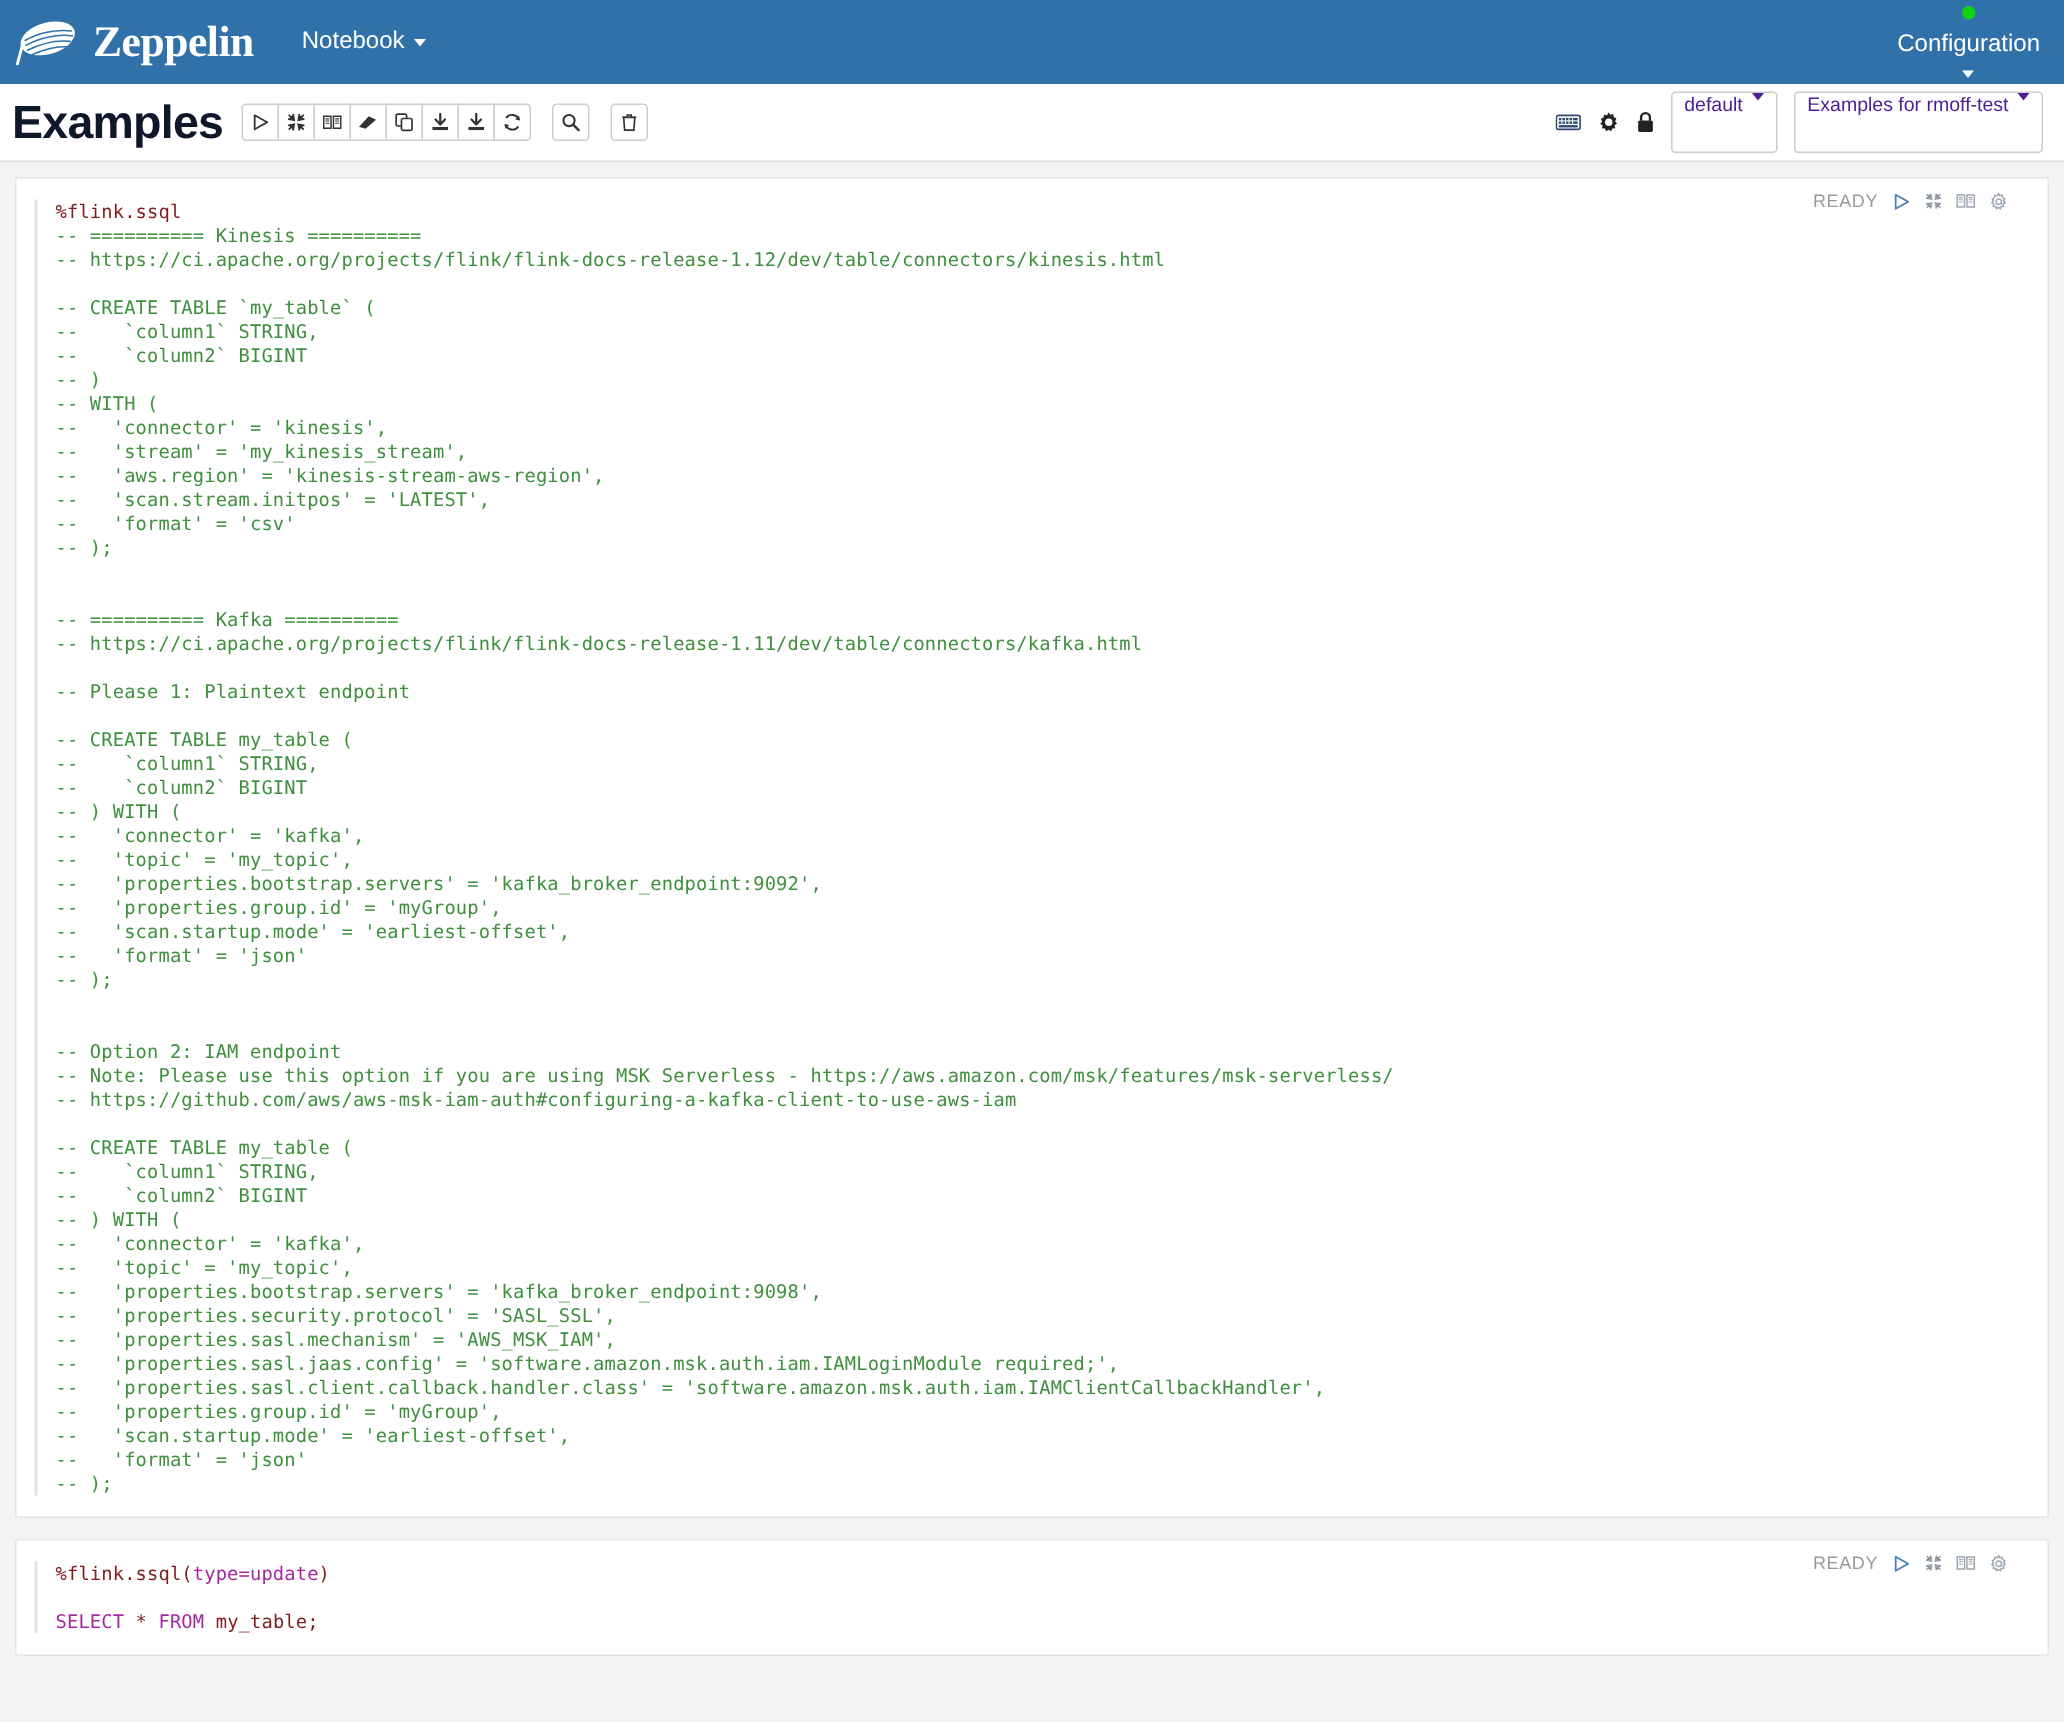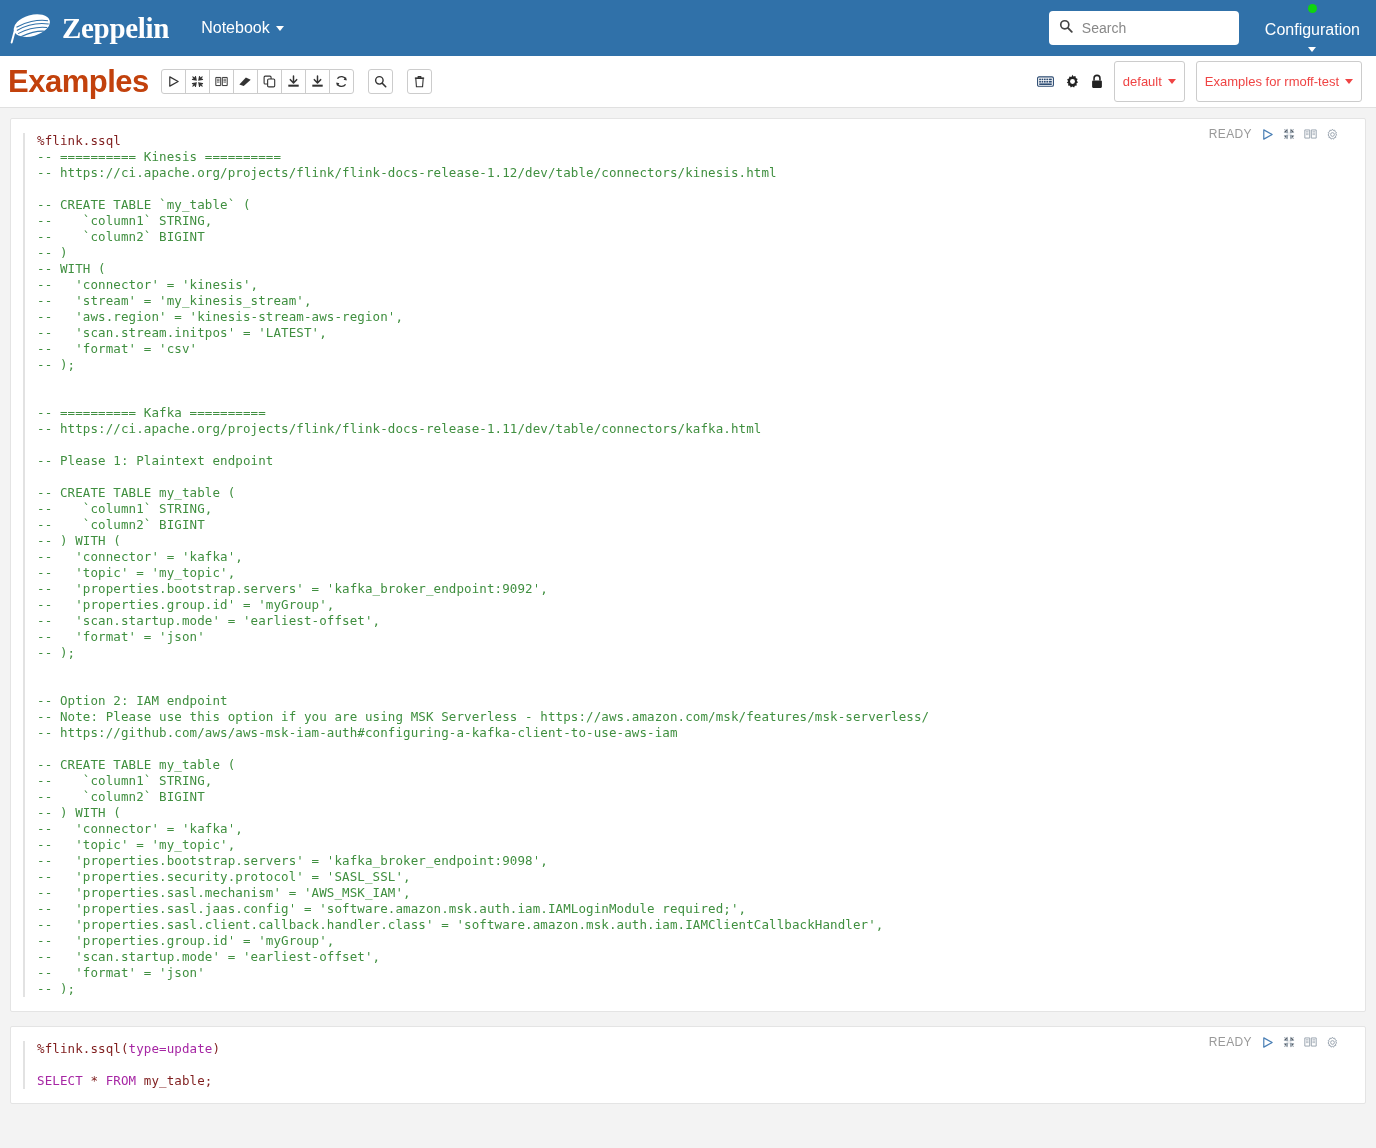--- a/index.html
+++ b/index.html
@@ -96,21 +96,21 @@
     height: 52px;
     background: #ffffff;
     display: flex;
     align-items: center;
     padding: 0 14px 0 8px;
     border-bottom: 1px solid #e0e0e0;
   }
   .note-title {
     font-size: 31px;
     font-weight: bold;
-    color: #c2410c;
+    color: #0f172a;
     font-family: "Liberation Sans", sans-serif;
     margin-right: 12px;
     letter-spacing: -0.5px;
   }
   .btn-group { display: flex; }
   .btn-group .tbtn { border-radius: 0; margin-left: -1px; }
   .btn-group .tbtn:first-child { border-radius: 3px 0 0 3px; margin-left: 0; }
   .btn-group .tbtn:last-child { border-radius: 0 3px 3px 0; }
   .tbtn {
     height: 25px;
@@ -134,23 +134,23 @@
     gap: 11px;
   }
   .icon-plain { cursor: pointer; display: inline-flex; align-items: center; color: #222; }
   .dd-btn {
     height: 41px;
     background: #fff;
     border: 1px solid #ccc;
     border-radius: 3px;
     padding: 0 8px;
     font-size: 13px;
-    color: #ef4444;
+    color: #4c1d95;
     display: inline-flex;
-    align-items: center;
+    align-items: flex-start;
     gap: 6px;
     cursor: pointer;
     font-family: "Liberation Sans", sans-serif;
   }
 
   
   .notebook {
     padding: 10px;
     background: #f3f3f3;
     height: calc(1148px - 56px - 52px);
@@ -216,29 +216,20 @@
     </span>
     <span class="brand-name">Zeppelin</span>
   </div>
 
   <div class="nav-link">
     <span>Notebook</span>
     <span class="caret"></span>
   </div>
 
   <div class="nav-right">
-    <div class="search-box">
-      <span>
-        <svg width="14" height="14" viewBox="0 0 16 16">
-          <circle cx="6.6" cy="6.6" r="4.6" fill="none" stroke="#444" stroke-width="1.9"></circle>
-          <line x1="10.2" y1="10.2" x2="14.6" y2="14.6" stroke="#444" stroke-width="2.1" stroke-linecap="round"></line>
-        </svg>
-      </span>
-      <input type="text" placeholder="Search" style="">
-    </div>
 
     <div class="config-link">
       <span class="status-dot"></span>
       <span>Configuration</span>
       <span class="caret"></span>
     </div>
   </div>
 </div>
 
 <div class="note-toolbar">

